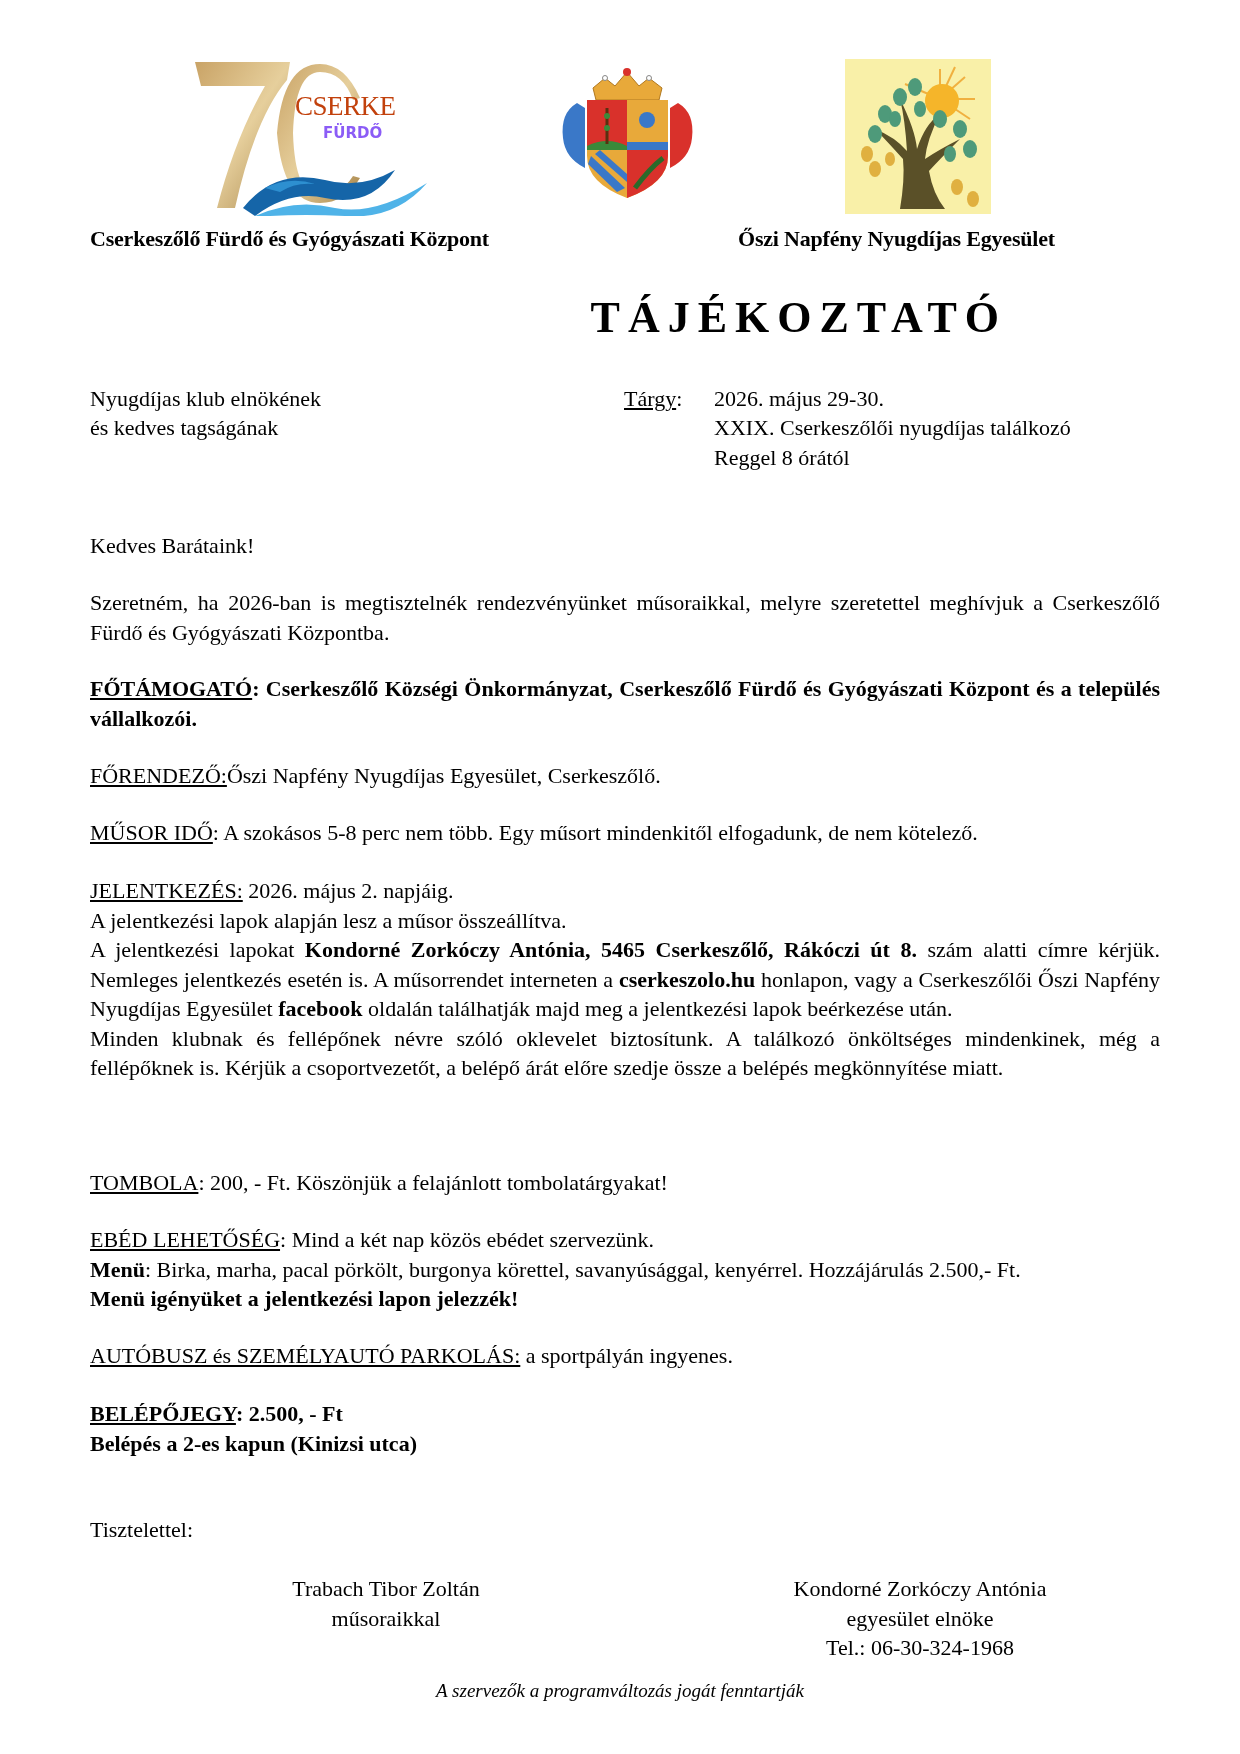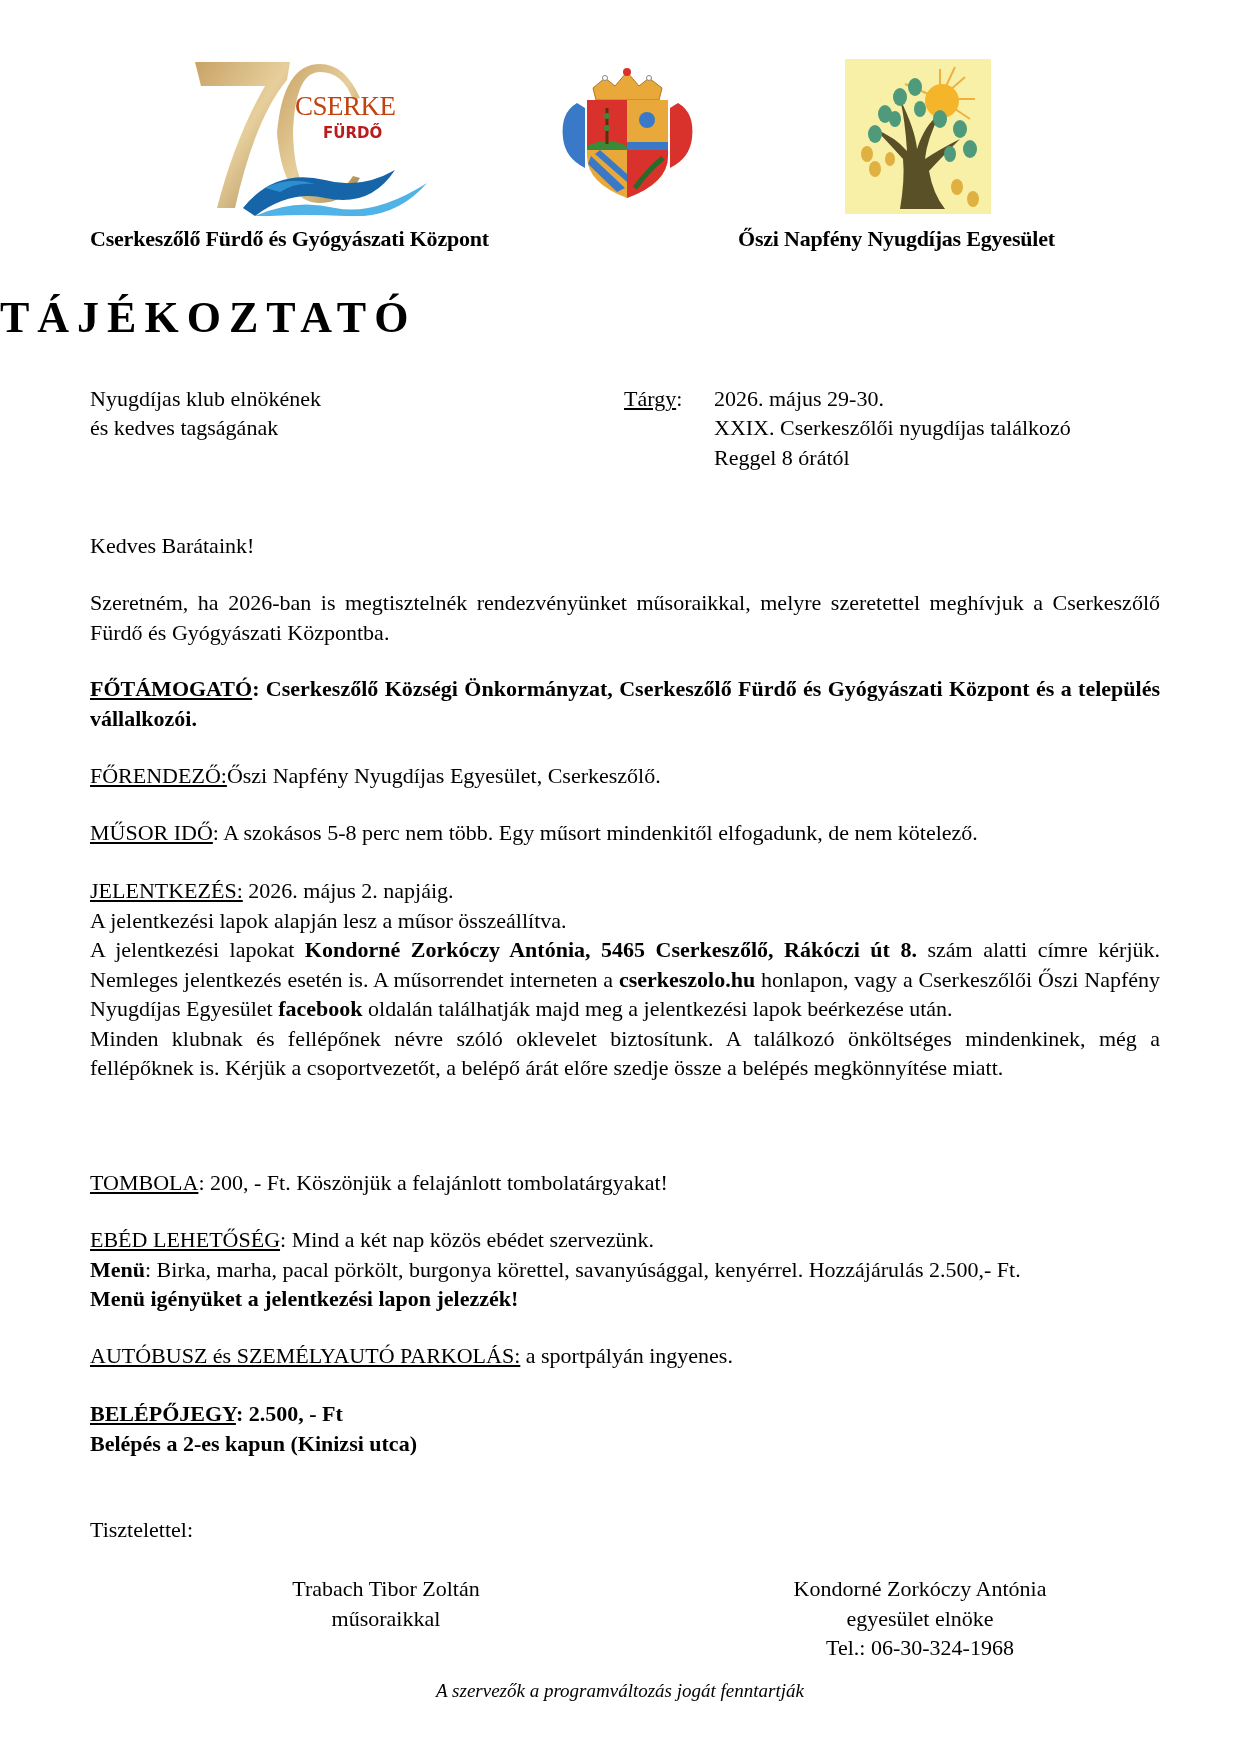--- a/index.html
+++ b/index.html
@@ -5,21 +5,21 @@
   html, body { margin: 0; padding: 0; background: #ffffff; }
   body { width: 1240px; height: 1754px; position: relative; overflow: hidden;
          font-family: "Liberation Serif", "DejaVu Serif", serif; color: #000; }
   .abs { position: absolute; }
   .txt { font-size: 22px; line-height: 29.5px; white-space: nowrap; }
   .para { position: absolute; left: 90px; width: 1070px; font-size: 22px; line-height: 29.5px; text-align: justify; }
   .para p { margin: 0; }
   u { text-decoration: underline; text-underline-offset: 2px; }
   b { font-weight: bold; }
   .org { font-size: 22px; font-weight: bold; white-space: nowrap; letter-spacing: -0.2px; }
-  .title { position: absolute; left: 0; width: 1007px; top: 292px; text-align: left;
+  .title { position: absolute; left: 0; width: 1007px; top: 292px; text-align: right;
            font-size: 44px; font-weight: bold; letter-spacing: 8px; }
   .center { text-align: center; }
   .footer-note { position: absolute; left: 0; width: 1240px; top: 1680px; text-align: center;
                  font-size: 19px; font-style: italic; }
 </style>
 </head>
 <body>
 
 <div class="abs" style="left:195px; top:58px; width:240px; height:158px;">
   <svg width="240" height="158" viewBox="0 0 240 158">
@@ -33,21 +33,21 @@
 
     <path d="M0 4 L95 4 L92 22 Q60 60 40 150 L22 150 Q40 80 70 28 L6 28 Z" fill="url(#goldg)"></path>
 
     <path d="M165 40 Q150 6 125 6 Q88 6 82 75 Q88 145 125 145 Q150 145 165 120 L158 118 Q145 138 125 138 Q100 138 98 75 Q100 14 125 14 Q148 14 158 42 Z" fill="url(#goldg)"></path>
 
     <path d="M48 150 Q80 110 130 122 Q165 132 200 112 Q175 150 130 140 Q95 132 60 158 Z" fill="#1565a8"></path>
     <path d="M60 158 Q100 140 140 150 Q180 158 232 125 Q200 162 150 158 Q110 156 75 158 Z" fill="#4fb3e8"></path>
     <path d="M70 130 Q95 118 120 126 Q100 124 85 134 Z" fill="#2d8fd0"></path>
   </svg>
   <span class="abs" style="left:100px; top:33px; font-size:27px; color:#c2410c; letter-spacing:-0.5px; font-family:'Liberation Serif', serif;">CSERKE</span>
-  <span class="abs" style="left:128px; top:66px; font-size:15px; font-weight:bold; color:#b91c1c; font-family:'DejaVu Sans', sans-serif;text-align:right;">FÜRDŐ</span>
+  <span class="abs" style="left:128px; top:66px; font-size:15px; font-weight:bold; color:#8b5cf6; font-family:'DejaVu Sans', sans-serif;text-align:right;">FÜRDŐ</span>
 </div>
 
 <div class="abs" style="left:555px; top:58px; width:145px; height:145px;">
   <svg width="145" height="145" viewBox="0 0 145 145">
 
     <path d="M22 45 Q5 55 8 80 Q10 100 30 110 L30 50 Z" fill="#3a78c8"></path>
     <path d="M123 45 Q140 55 137 80 Q135 100 115 110 L115 50 Z" fill="#d9312b"></path>
 
     <path d="M38 30 L50 20 L60 28 L72 14 L84 28 L94 20 L107 30 L104 42 L41 42 Z" fill="#e8a93a" stroke="#b07820" stroke-width="1"></path>
     <circle cx="72" cy="14" r="4" fill="#d9312b"></circle>

